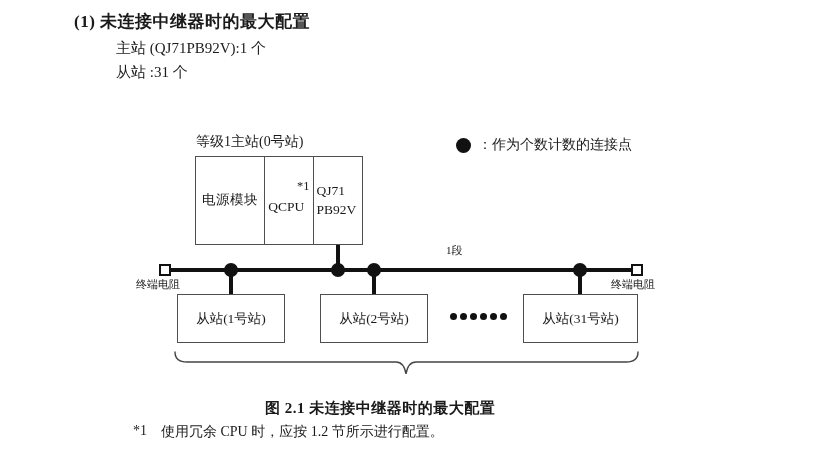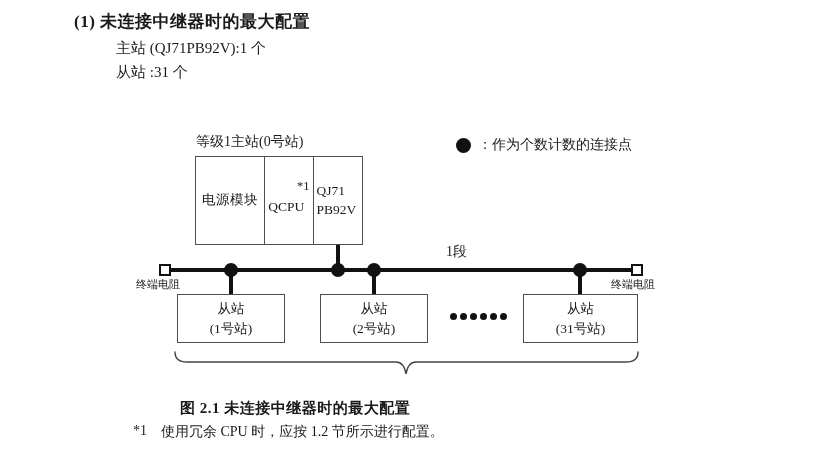--- a/index.html
+++ b/index.html
@@ -87,21 +87,21 @@
   }
 
   
   .bus-line {
     left: 166px; top: 268px;
     width: 476px; height: 4px;
     background: #111;
   }
   .segment-label {
     left: 446px; top: 243px;
-    font-size: 14px; white-space: nowrap;
+    font-size: 11px; white-space: nowrap;
   }
   .drop {
     width: 4px; background: #111;
   }
   .drop-master { left: 336px; top: 245px; height: 25px; }
   .drop-s1 { left: 229px; top: 270px; height: 26px; }
   .drop-s2 { left: 372px; top: 270px; height: 26px; }
   .drop-s3 { left: 578px; top: 270px; height: 26px; }
   .conn-dot {
     width: 14px; height: 14px;
@@ -127,21 +127,21 @@
     font-size: 11px; white-space: nowrap;
   }
   .term-label-left  { left: 136px; }
   .term-label-right { left: 611px; }
 
   
   .slave-box {
     top: 294px; height: 49px;
     border: 1.4px solid #4f4f4f;
     background: #ffffff;
-    display: flex; flex-direction: column;
+    display: flex; flex-direction: row;
     align-items: center; justify-content: center;
     font-size: 13.5px; line-height: 1.45;
     text-align: center;
   }
   .slave-1 { left: 177px; width: 108px; }
   .slave-2 { left: 320px; width: 108px; }
   .slave-3 { left: 523px; width: 115px; }
 
   .ellipsis {
     left: 450px; top: 313px;
@@ -157,21 +157,21 @@
   .brace-svg { left: 173px; top: 350px; }
   .slaves-total {
     left: 326px; top: 374px;
     width: 160px; text-align: center;
     font-size: 15px; white-space: nowrap;
   }
 
   
   .figure-caption {
     left: 180px; top: 399px;
-    width: 400px; 
+    width: 400px; text-align: center;
     font-size: 15px; font-weight: bold;
     letter-spacing: 0.5px;
     white-space: nowrap;
   }
   .footnote { top: 423px; font-size: 14px; white-space: nowrap; }
   .footnote-marker { left: 133px; }
   .footnote-text { left: 161px; }
 </style>
 </head>
 <body>

